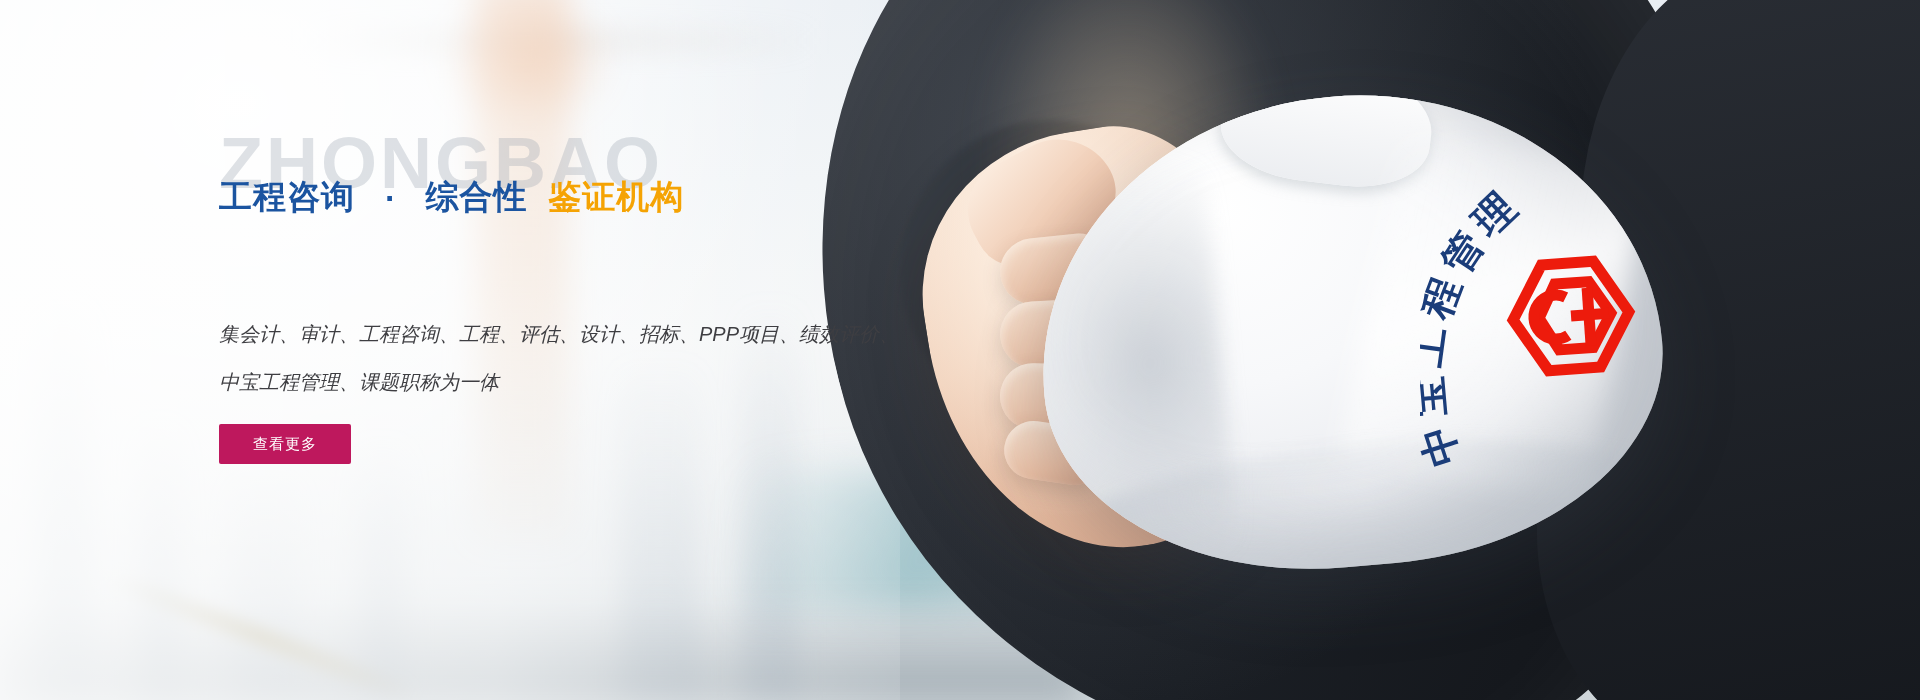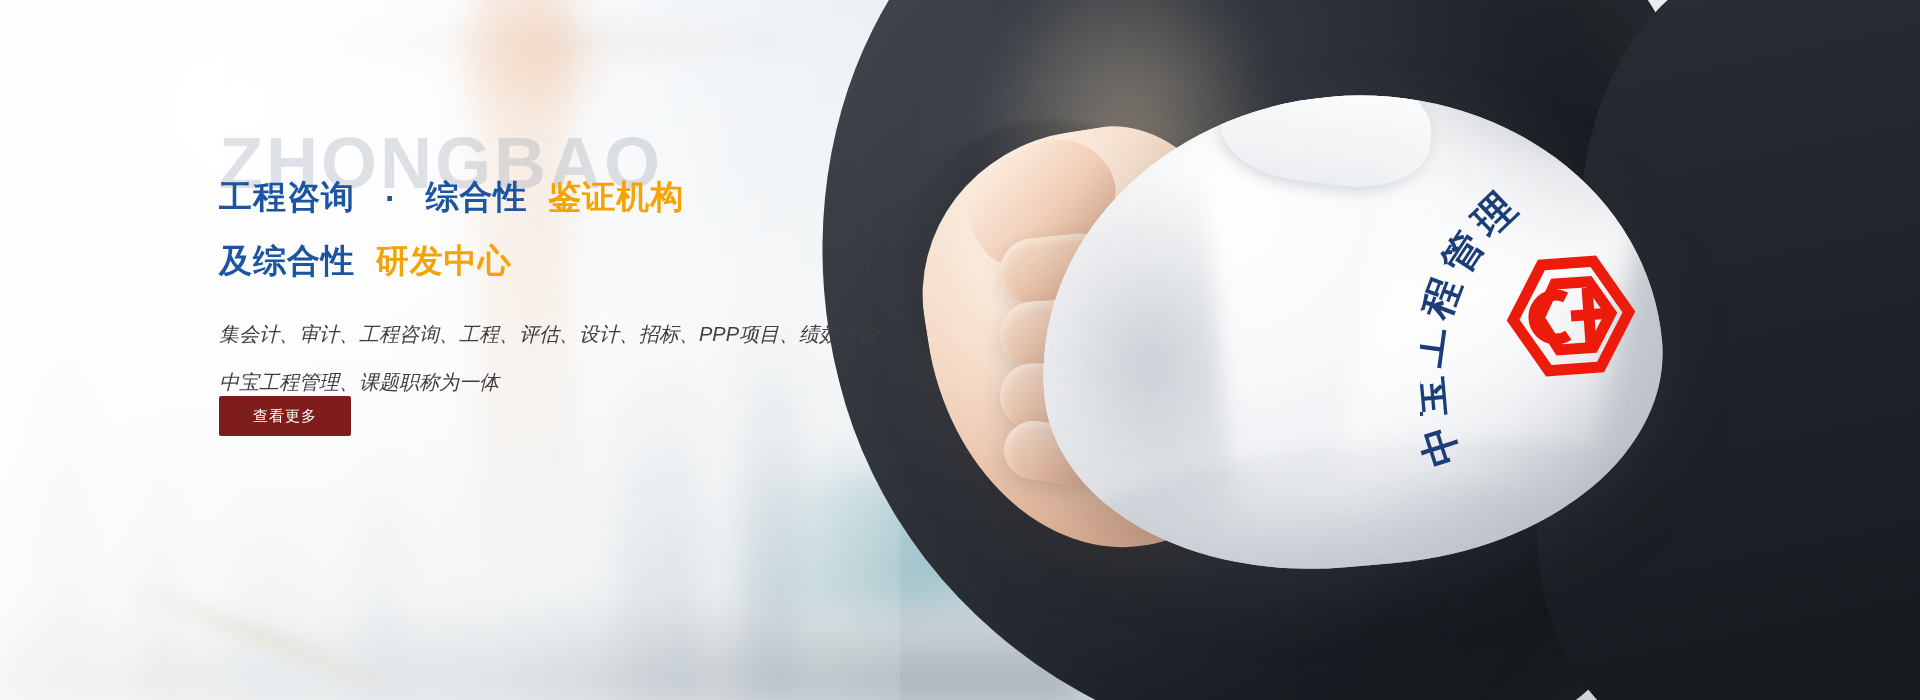--- a/index.html
+++ b/index.html
@@ -211,23 +211,23 @@
 
   .desc{
     position:absolute;left:0;top:310px;width:600px;
     font-size:20px;color:#3e3e42;line-height:48px;
     font-family:"Liberation Sans","DejaVu Sans",sans-serif;
     font-style:italic;
   }
   .desc-line{white-space:nowrap;}
 
   .cta{
-    position:absolute;left:0;top:396px;
+    position:absolute;left:0;top:424px;
     width:132px;height:40px;
-    background:#7f1d1d;color:#fff;
+    background:#be185d;color:#fff;
     border:0;border-radius:2px;
     font-size:15px;letter-spacing:1px;cursor:pointer;
     font-family:"Liberation Sans","DejaVu Sans",sans-serif;
     display:flex;align-items:center;justify-content:center;
   }
 </style>
 </head>
 <body>
 
 <div class="banner">
@@ -297,24 +297,20 @@
 
     <div class="watermark">ZHONGBAO</div>
 
     <div class="headline">
       <div class="hl-line">
         <span class="c-blue">工程咨询</span>
         <span class="dot">·</span>
         <span class="c-blue">综合性</span>
         <span class="c-orange">鉴证机构</span>
       </div>
-      <div class="hl-line">
-        <span class="c-blue">及综合性</span>
-        <span class="c-orange">研发中心</span>
-      </div>
     </div>
 
     <div class="desc">
       <div class="desc-line">集会计、审计、工程咨询、工程、评估、设计、招标、PPP项目、绩效评价、</div>
       <div class="desc-line">中宝工程管理、课题职称为一体</div>
     </div>
 
     <div class="cta">查看更多</div>
   </div>
 

